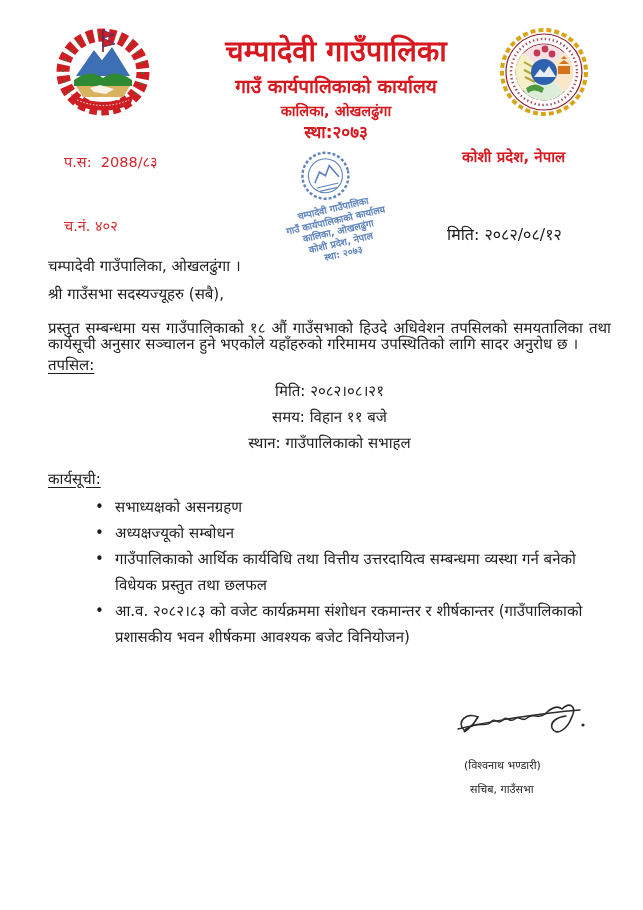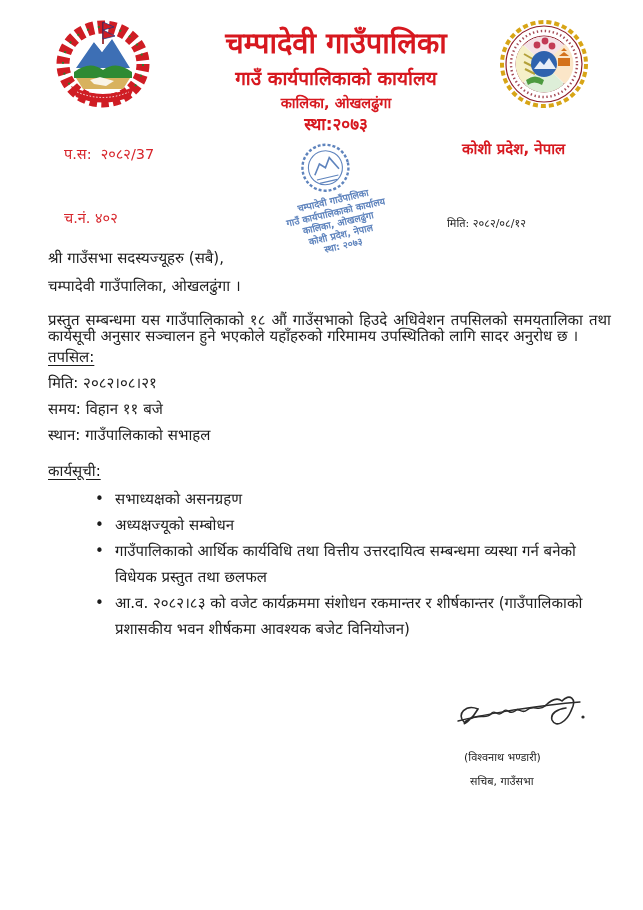--- a/index.html
+++ b/index.html
@@ -1,47 +1,47 @@
 <!DOCTYPE html>
 <html><head>
 <meta charset="utf-8">
 <style>
   * { margin:0; padding:0; box-sizing:border-box; }
   html,body { background:#ffffff; }
   .page {
-    position:relative; width:643px; height:814px; margin:0 auto;
+    position:relative; width:643px; height:814px; margin:8px auto;
     background:#ffffff; overflow:hidden; color:#1c1c1c;
     font-family:"DejaVu Sans", sans-serif;
   }
   
   .emblem-left { position:absolute; left:50px; top:14px; width:106px; height:96px; }
   .seal-right  { position:absolute; left:496px; top:18px; width:96px; height:92px; }
   .title-block { position:absolute; left:146px; top:26px; width:380px; text-align:center; color:#d7181f; }
   .title-main  { font-size:29px; font-weight:bold; line-height:34px; }
   .title-office{ font-size:19px; font-weight:bold; line-height:24px; margin-top:6px; }
   .title-addr  { font-size:14.5px; font-weight:bold; line-height:19px; margin-top:4px; }
   .title-estd  { font-size:17px; font-weight:bold; line-height:19px; margin-top:2px; }
   .refs { position:absolute; left:64px; top:112px; color:#d7252b; font-size:14.5px; white-space:pre; }
   .refs .ref-line { line-height:20px; margin-bottom:12px; }
   .province { position:absolute; left:462px; top:138px; color:#d7181f; font-weight:bold; font-size:15px; }
-  .dateline { position:absolute; left:447px; top:215px; font-size:11px; }
+  .dateline { position:absolute; left:447px; top:215px; font-size:16px; }
   
   .stamp {
     position:absolute; left:260px; top:140px; width:144px; text-align:center;
     transform:rotate(-13deg); color:#4a74b5; opacity:0.88;
   }
   .stamp svg { display:block; margin:0 auto 1px auto; }
   .stamp-line { font-size:9.5px; font-weight:bold; line-height:11.5px; white-space:nowrap; }
   
   .body-flow { position:absolute; left:48px; top:244px; width:563px; font-size:15px; }
   .addr-line { line-height:28px; }
   .para { margin-top:12px; text-align:justify; line-height:16px; }
   .sec-heading { line-height:26px; text-decoration:underline; text-underline-offset:3px; }
   .plain-list { list-style:none; }
-  .plain-list li { line-height:26px; }
+  .plain-list li { line-height:26px;text-align:center; }
   .agenda-gap { height:10px; }
   .bullet-list { list-style:none; margin-top:2px; }
   .bullet-list li { position:relative; padding-left:67px; line-height:26px; width:540px; }
   .bullet { position:absolute; left:47px; top:0; }
   .bullet::before { content:"•"; font-size:15px; }
   
   .sig-block { position:absolute; left:438px; top:690px; width:190px; font-size:11px; }
   .sig-svg { display:block; margin-left:14px; }
   .sig-name { margin-top:4px; margin-left:26px; line-height:24px; }
   .sig-role { margin-left:32px; line-height:24px; }
@@ -90,21 +90,21 @@
   </div>
 
   <div class="title-block">
     <div class="title-main">चम्पादेवी गाउँपालिका</div>
     <div class="title-office">गाउँ कार्यपालिकाको कार्यालय</div>
     <div class="title-addr">कालिका, ओखलढुंगा</div>
     <div class="title-estd">स्था:२०७३</div>
   </div>
 
   <div class="refs">
-    <div class="ref-line">प.स:  २०८२/37</div>
+    <div class="ref-line">प.स:  2088/८३</div>
     <div class="ref-line">च.नं. ४०२</div>
   </div>
 
   <div class="province">कोशी प्रदेश, नेपाल</div>
 
   <div class="stamp">
     <svg width="58" height="54" viewBox="0 0 58 54">
       <circle cx="29" cy="27" r="23" fill="none" stroke="#4a74b5" stroke-width="2.4" stroke-dasharray="3 2"></circle>
       <circle cx="29" cy="27" r="17" fill="none" stroke="#4a74b5" stroke-width="1.1"></circle>
       <path d="M17 32 l7 -10 l5 5 l6 -9 l7 13" fill="none" stroke="#4a74b5" stroke-width="1.6"></path>
@@ -113,22 +113,22 @@
     <div class="stamp-line">चम्पादेवी गाउँपालिका</div>
     <div class="stamp-line">गाउँ कार्यपालिकाको कार्यालय</div>
     <div class="stamp-line">कालिका, ओखलढुंगा</div>
     <div class="stamp-line">कोशी प्रदेश, नेपाल</div>
     <div class="stamp-line">स्था: २०७३</div>
   </div>
 
   <div class="dateline">मिति: २०८२/०८/१२</div>
 
   <div class="body-flow">
+    <div class="addr-line">चम्पादेवी गाउँपालिका, ओखलढुंगा ।</div>
     <div class="addr-line">श्री गाउँसभा सदस्यज्यूहरु (सबै),</div>
-    <div class="addr-line">चम्पादेवी गाउँपालिका, ओखलढुंगा ।</div>
 
     <p class="para">प्रस्तुत सम्बन्धमा यस गाउँपालिकाको १८ औं गाउँसभाको हिउदे अधिवेशन तपसिलको समयतालिका तथा कार्यसूची अनुसार सञ्चालन हुने भएकोले यहाँहरुको गरिमामय उपस्थितिको लागि सादर अनुरोध छ ।</p>
 
     <div class="sec-heading">तपसिल:</div>
     <ul class="plain-list">
       <li>मिति: २०८२।०८।२१</li>
       <li>समय: विहान ११ बजे</li>
       <li>स्थान: गाउँपालिकाको सभाहल</li>
     </ul>
 

